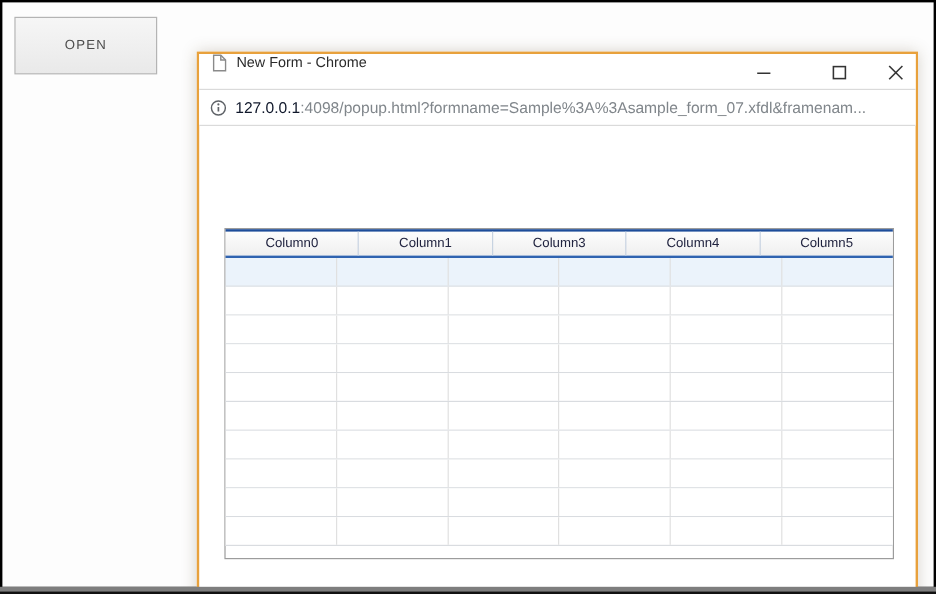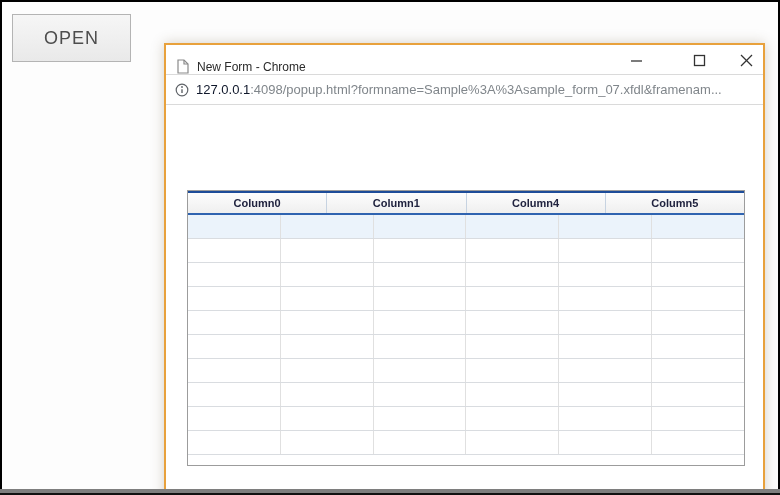--- a/index.html
+++ b/index.html
@@ -16,36 +16,36 @@
   }
   .bottom-frame {
     position:absolute; left:0; bottom:0; width:780px; height:6px;
     background:#7e7e7e; border-bottom:2px solid #111; z-index:50;
   }
   
   .open-btn {
     position:absolute; left:10px; top:12px; width:119px; height:48px;
     background:linear-gradient(#f6f6f6,#e9e9e9);
     border:1px solid #b4b4b4;
-    color:#4d4d4d; font-size:18px; letter-spacing:1px;
+    color:#4d4d4d; font-size:11px; letter-spacing:1px;
     display:flex; align-items:center; justify-content:center;
     cursor:pointer;
   }
   
   .popup {
     position:absolute; left:164px; top:43px; width:601px; height:460px;
     border:2px solid #e8a13c;
     background:#fff;
     box-shadow:0 0 12px rgba(90,70,40,0.25);
     z-index:10;
   }
   .titlebar {
     position:relative; height:30px; background:#fff;
     border-bottom:1px solid #dadada;
-    display:flex; align-items:flex-end;
+    display:flex; align-items:flex-start;
   }
   .doc-icon { margin-left:11px; width:12px; height:15px; flex:0 0 auto; }
   .title-text { margin-left:8px; font-size:12px; color:#2b2b2b; }
   .win-btn {
     position:absolute; top:0; width:30px; height:30px;
     display:flex; align-items:center; justify-content:center; cursor:pointer;
   }
   .win-btn.min { left:455px; }
   .win-btn.max { left:518px; }
   .win-btn.close { left:565px; }
@@ -65,21 +65,21 @@
     background:#fff;
   }
   .grid-header {
     display:flex; height:24px;
     border-top:2px solid #1d4c99;
     border-bottom:2px solid #2f63b0;
     background:linear-gradient(#fdfdfd,#efefef);
   }
   .grid-hcell {
     flex:1 1 0; display:flex; align-items:center; justify-content:center;
-    font-size:11px; font-weight:bold; color:#20233f; cursor:pointer;
+    font-size:11px; font-weight:normal; color:#20233f; cursor:pointer;
   }
   .grid-hcell:not(:last-child){ border-right:1px solid #c7d3e1; }
   .grid-row { display:flex; height:24px; border-bottom:1px solid #d9dce0; background:#fff; }
   .grid-row.selected { background:#ebf3fb; }
   .grid-cell { flex:1 1 0; }
   .grid-cell:not(:last-child){ border-right:1px solid #e0e0e0; }
 </style>
 </head>
 <body>
 
@@ -120,20 +120,21 @@
       <line x1="7" y1="6.2" x2="7" y2="10" stroke="#5f6368" stroke-width="1.4"></line>
       <circle cx="7" cy="4" r="0.9" fill="#5f6368"></circle>
     </svg>
     <span class="url-text"><span class="url-host">127.0.0.1</span><span class="url-rest">:4098/popup.html?formname=Sample%3A%3Asample_form_07.xfdl&amp;framenam...</span></span>
   </div>
 
   <div class="grid">
     <div class="grid-header" id="grid-header">
         <div class="grid-hcell">Column0</div>
         <div class="grid-hcell">Column1</div>
+        <div class="grid-hcell">Column3</div>
         <div class="grid-hcell">Column4</div>
         <div class="grid-hcell">Column5</div>
       </div>
     <div id="grid-body">
         <div class="grid-row selected">
           <div class="grid-cell"></div>
           <div class="grid-cell"></div>
           <div class="grid-cell"></div>
           <div class="grid-cell"></div>
           <div class="grid-cell"></div>

